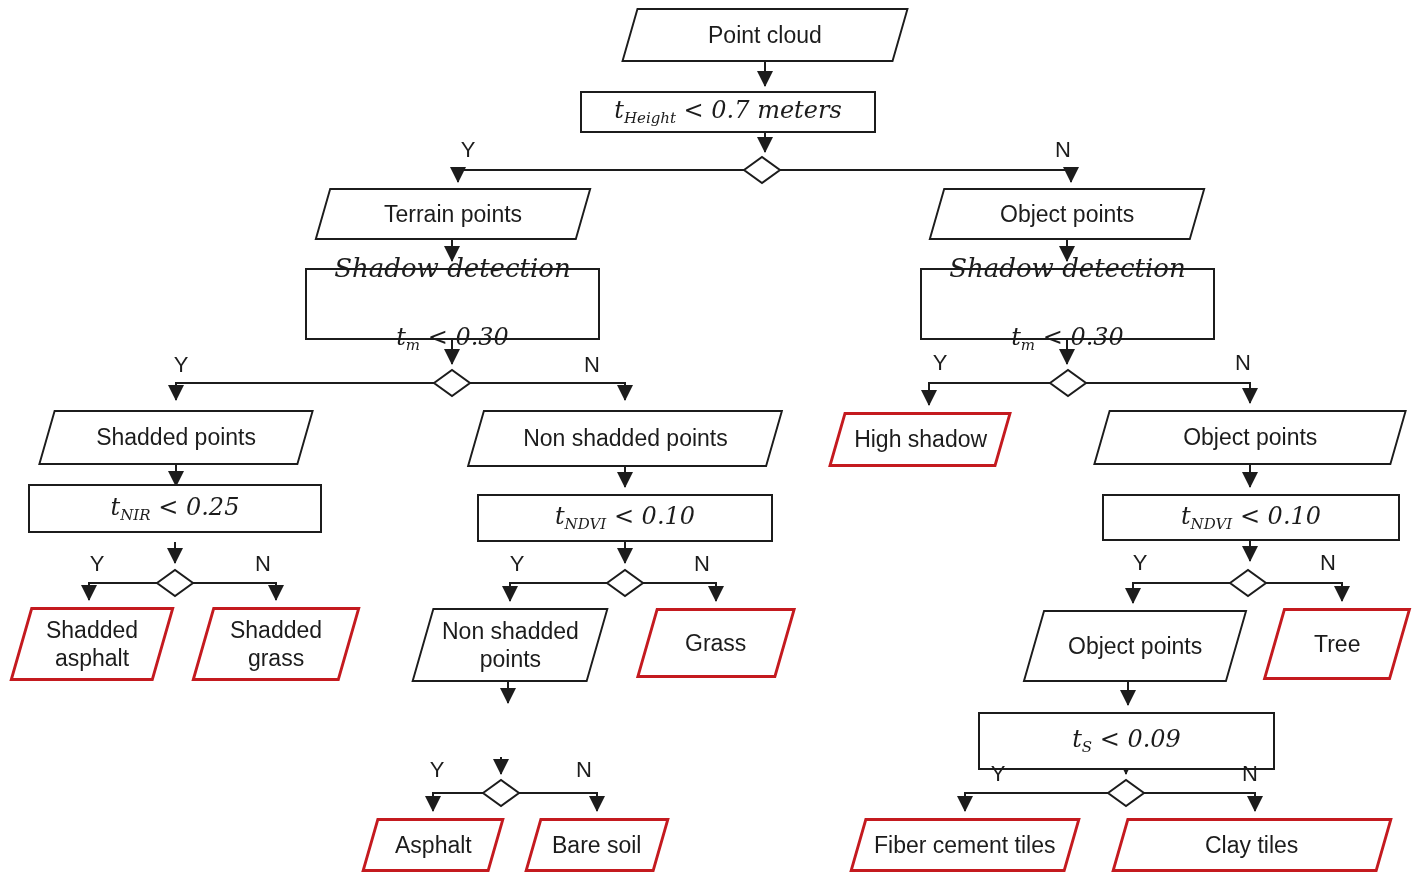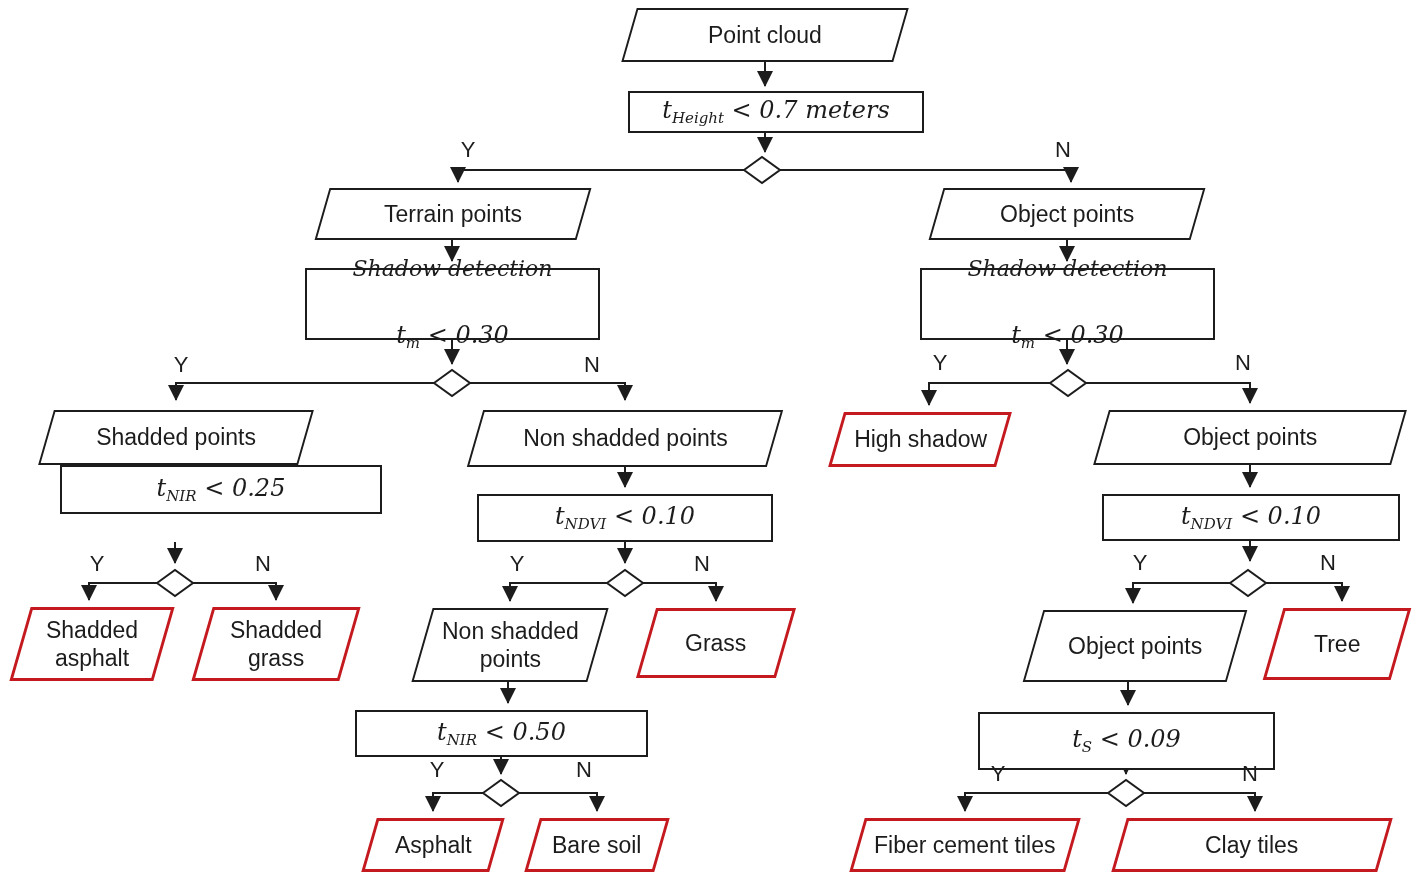--- a/index.html
+++ b/index.html
@@ -14,21 +14,21 @@
     background:#fff;border:2px solid var(--ink,#1c1c1c);box-sizing:border-box;
     text-align:center;
   }
   .para{transform:skewX(-16deg);}
   .para>.inner{transform:skewX(16deg);}
   .inner{white-space:pre-line;line-height:1.22;}
   .result{border:3px solid var(--red,#c41a1f);}
   .lbl{font-size:23px;}
   .math{font-family:"DejaVu Serif","Liberation Serif",serif;font-style:italic;font-size:24px;}
   .math sub{font-size:15px;vertical-align:-5px;letter-spacing:0;}
-  .mtitle{font-family:"DejaVu Serif","Liberation Serif",serif;font-style:italic;font-size:22px;display:block;}
+  .mtitle{font-family:"DejaVu Serif","Liberation Serif",serif;font-style:italic;font-size:26px;display:block;}
   .mline{display:block;margin-top:19px;}
   .yn{position:absolute;width:24px;text-align:center;font-size:22px;}
 </style>
 </head>
 <body>
 
 <div class="canvas">
 
   <svg class="wires" width="1427" height="879" viewBox="0 0 1427 879">
     <defs>
@@ -79,21 +79,21 @@
       <polygon points="1230,583 1248,570 1266,583 1248,596"></polygon>
       <polygon points="483,793 501,780 519,793 501,806"></polygon>
       <polygon points="1108,793 1126,780 1144,793 1126,806"></polygon>
     </g>
   </svg>
 
   <div class="node para" style="left:629px;top:8px;width:272px;height:54px;">
     <span class="inner lbl">Point cloud</span>
   </div>
 
-  <div class="node rect" style="left:628px;top:91px;width:296px;height:42px;">
+  <div class="node rect" style="left:580px;top:91px;width:296px;height:42px;">
     <span class="inner math"><span>t</span><sub>Height</sub><span> &lt; 0.7 meters</span></span>
   </div>
 
   <div class="node para" style="left:322px;top:188px;width:262px;height:52px;">
     <span class="inner lbl">Terrain points</span>
   </div>
   <div class="node para" style="left:936px;top:188px;width:262px;height:52px;">
     <span class="inner lbl">Object points</span>
   </div>
 
@@ -116,21 +116,21 @@
   <div class="node para" style="left:475px;top:410px;width:300px;height:57px;">
     <span class="inner lbl">Non shadded points</span>
   </div>
   <div class="node para result" style="left:836px;top:412px;width:168px;height:55px;">
     <span class="inner lbl">High shadow</span>
   </div>
   <div class="node para" style="left:1101px;top:410px;width:298px;height:55px;">
     <span class="inner lbl">Object points</span>
   </div>
 
-  <div class="node rect" style="left:28px;top:465px;width:322px;height:49px;margin-left:32px;">
+  <div class="node rect" style="left:28px;top:484px;width:294px;height:49px;">
     <span class="inner math"><span>t</span><sub>NIR</sub><span> &lt; 0.25</span></span>
   </div>
   <div class="node rect" style="left:477px;top:494px;width:296px;height:48px;">
     <span class="inner math"><span>t</span><sub>NDVI</sub><span> &lt; 0.10</span></span>
   </div>
   <div class="node rect" style="left:1102px;top:494px;width:298px;height:47px;">
     <span class="inner math"><span>t</span><sub>NDVI</sub><span> &lt; 0.10</span></span>
   </div>
 
   <div class="node para result" style="left:20px;top:607px;width:144px;height:74px;">
@@ -148,23 +148,20 @@
   <div class="node para result" style="left:646px;top:608px;width:140px;height:70px;">
     <span class="inner lbl">Grass</span>
   </div>
   <div class="node para" style="left:1033px;top:610px;width:204px;height:72px;">
     <span class="inner lbl">Object points</span>
   </div>
   <div class="node para result" style="left:1273px;top:608px;width:128px;height:72px;">
     <span class="inner lbl">Tree</span>
   </div>
 
-  <div class="node rect" style="left:355px;top:710px;width:293px;height:47px;">
-    <span class="inner math"><span>t</span><sub>NIR</sub><span> &lt; 0.50</span></span>
-  </div>
   <div class="node rect" style="left:978px;top:712px;width:297px;height:58px;">
     <span class="inner math"><span>t</span><sub>S</sub><span> &lt; 0.09</span></span>
   </div>
 
   <div class="node para result" style="left:369px;top:818px;width:128px;height:54px;">
     <span class="inner lbl">Asphalt</span>
   </div>
   <div class="node para result" style="left:532px;top:818px;width:130px;height:54px;">
     <span class="inner lbl">Bare soil</span>
   </div>

